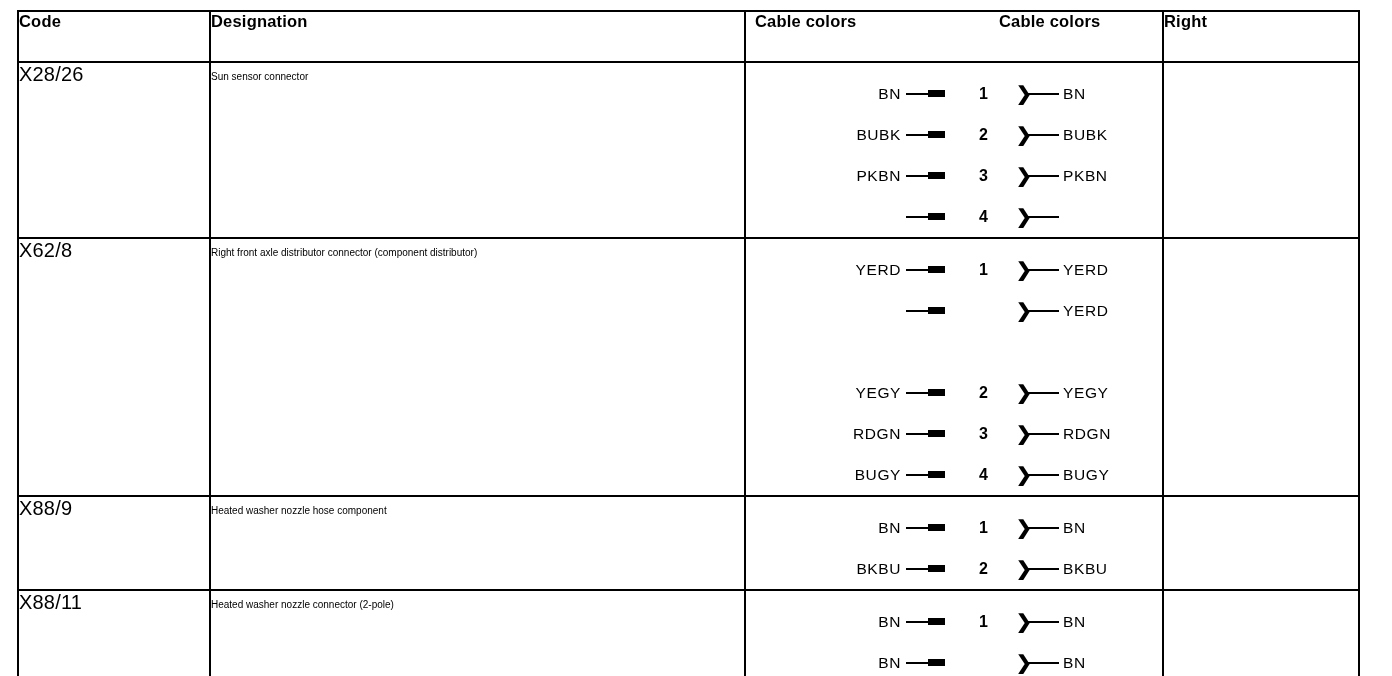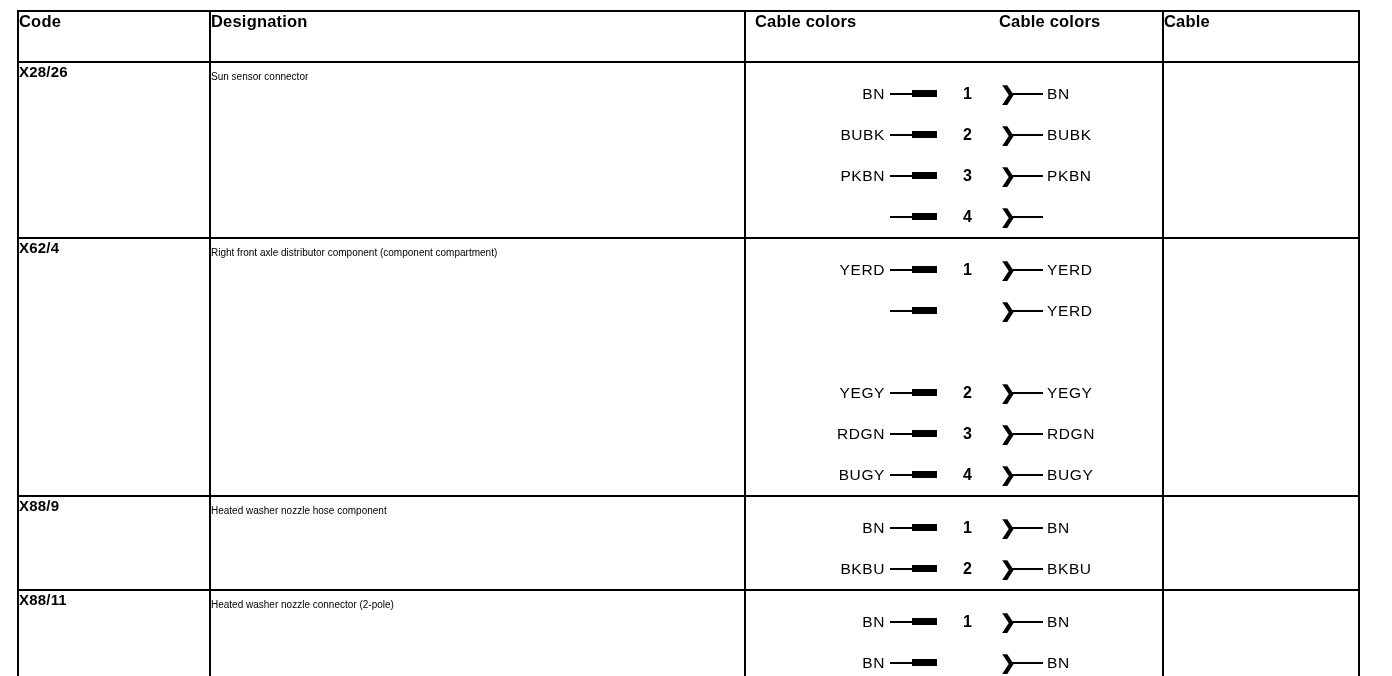--- a/index.html
+++ b/index.html
@@ -60,25 +60,24 @@
     font-weight: bold;
     letter-spacing: .2px;
     padding: 14px 0 0 9px;
     white-space: nowrap;
   }
   .hdr.span-cab1 { padding-left: 9px; }
   .hdr.span-cab2 { padding-left: 9px; }
 
   
   .cell-code {
-    font-size: 15px;
+    font-size: 20px;
     padding: 12px 0 0 9px;
     letter-spacing: .2px;
     white-space: nowrap;
-    font-weight: bold;
   }
   .cell-desig {
     font-size: 10px;
     padding: 12px 14px 0 11px;
     line-height: 28px;
   }
   .cell-notes { }
 
   
   .cab-cell { position: relative; }
@@ -176,21 +175,21 @@
     width: 31px;
     height: 2px;
     background: #000;
   }
   .right-wire .lbl {
     font-size: 15.5px;
     letter-spacing: .6px;
     white-space: nowrap;
   }
 
-  .pad-top-1 { padding-top: 10px; }
+  .pad-top-1 { padding-top: 10px; margin-left: 16px; }
 </style>
 </head>
 <body>
 
 <div id="sheet">
 
   <table class="wire-table">
     <colgroup>
       <col class="c-code">
       <col class="c-desig">
@@ -199,21 +198,21 @@
       <col class="c-cab2">
       <col class="c-notes">
     </colgroup>
 
     <thead>
       <tr>
         <th class="hdr">Code</th>
         <th class="hdr">Designation</th>
         <th class="hdr span-cab1" colspan="2" style="border-right:none">Cable colors</th>
         <th class="hdr span-cab2" style="border-left:none">Cable colors</th>
-        <th class="hdr">Cable</th>
+        <th class="hdr">Right</th>
       </tr>
     </thead>
 
     <tbody id="tbody">
         <tr style="height: 165px;">
           <td class="cell-code">X28/26</td>
           <td class="cell-desig">Sun sensor connector</td>
           <td class="cab-cell" style="border-right: none;">
             <div class="ladder pad-top-1">
               <div class="lrow">
@@ -282,22 +281,22 @@
                     <span class="bracket">❯</span>
                   </span>
                   <span class="lbl"></span>
                 </div>
               </div>
             </div>
           </td>
           <td class="cell-notes"></td>
         </tr>
         <tr style="height: 195px;">
-          <td class="cell-code">X62/4</td>
-          <td class="cell-desig">Right front axle distributor component (component compartment)</td>
+          <td class="cell-code">X62/8</td>
+          <td class="cell-desig">Right front axle distributor connector (component distributor)</td>
           <td class="cab-cell" style="border-right: none;">
             <div class="ladder pad-top-1">
               <div class="lrow">
                 <div class="left-wire">
                   <span class="lbl">YERD</span>
                   <span class="sym-pin"></span>
                 </div>
               </div>
               <div class="lrow">
                 <div class="left-wire">

